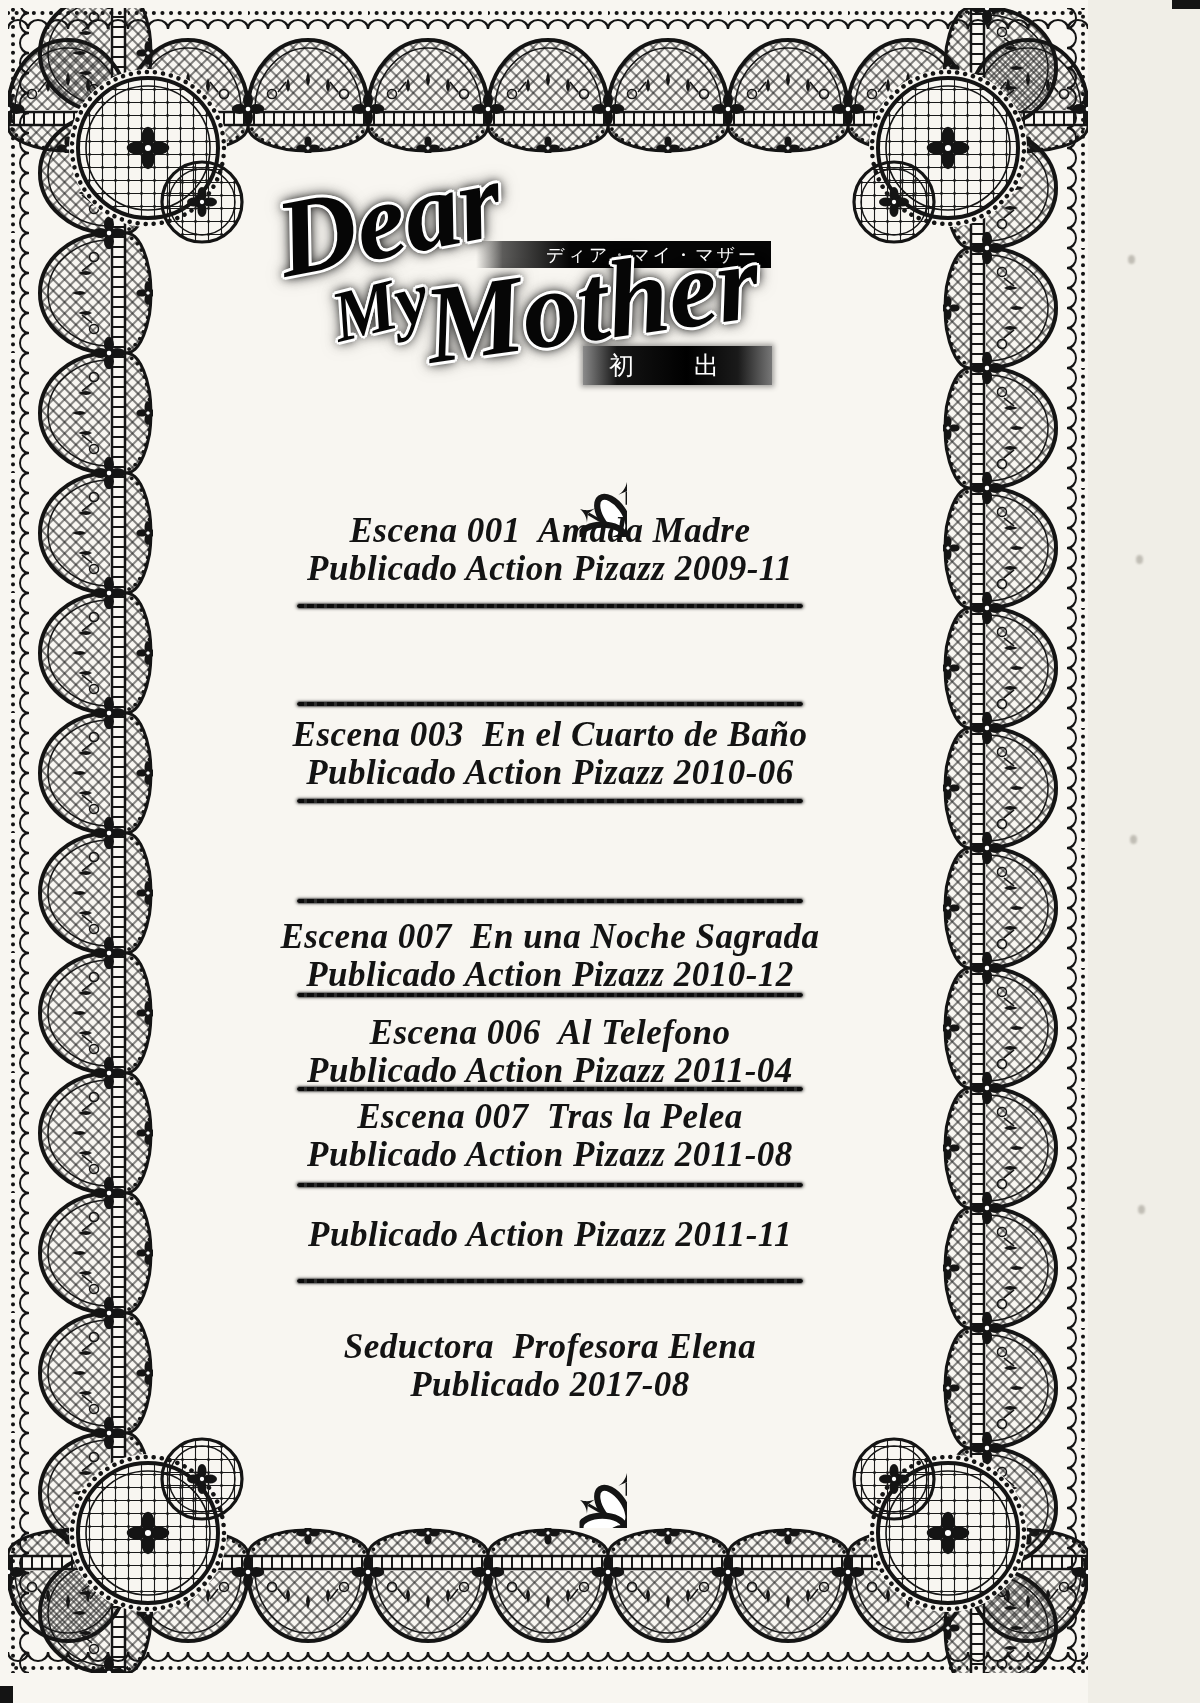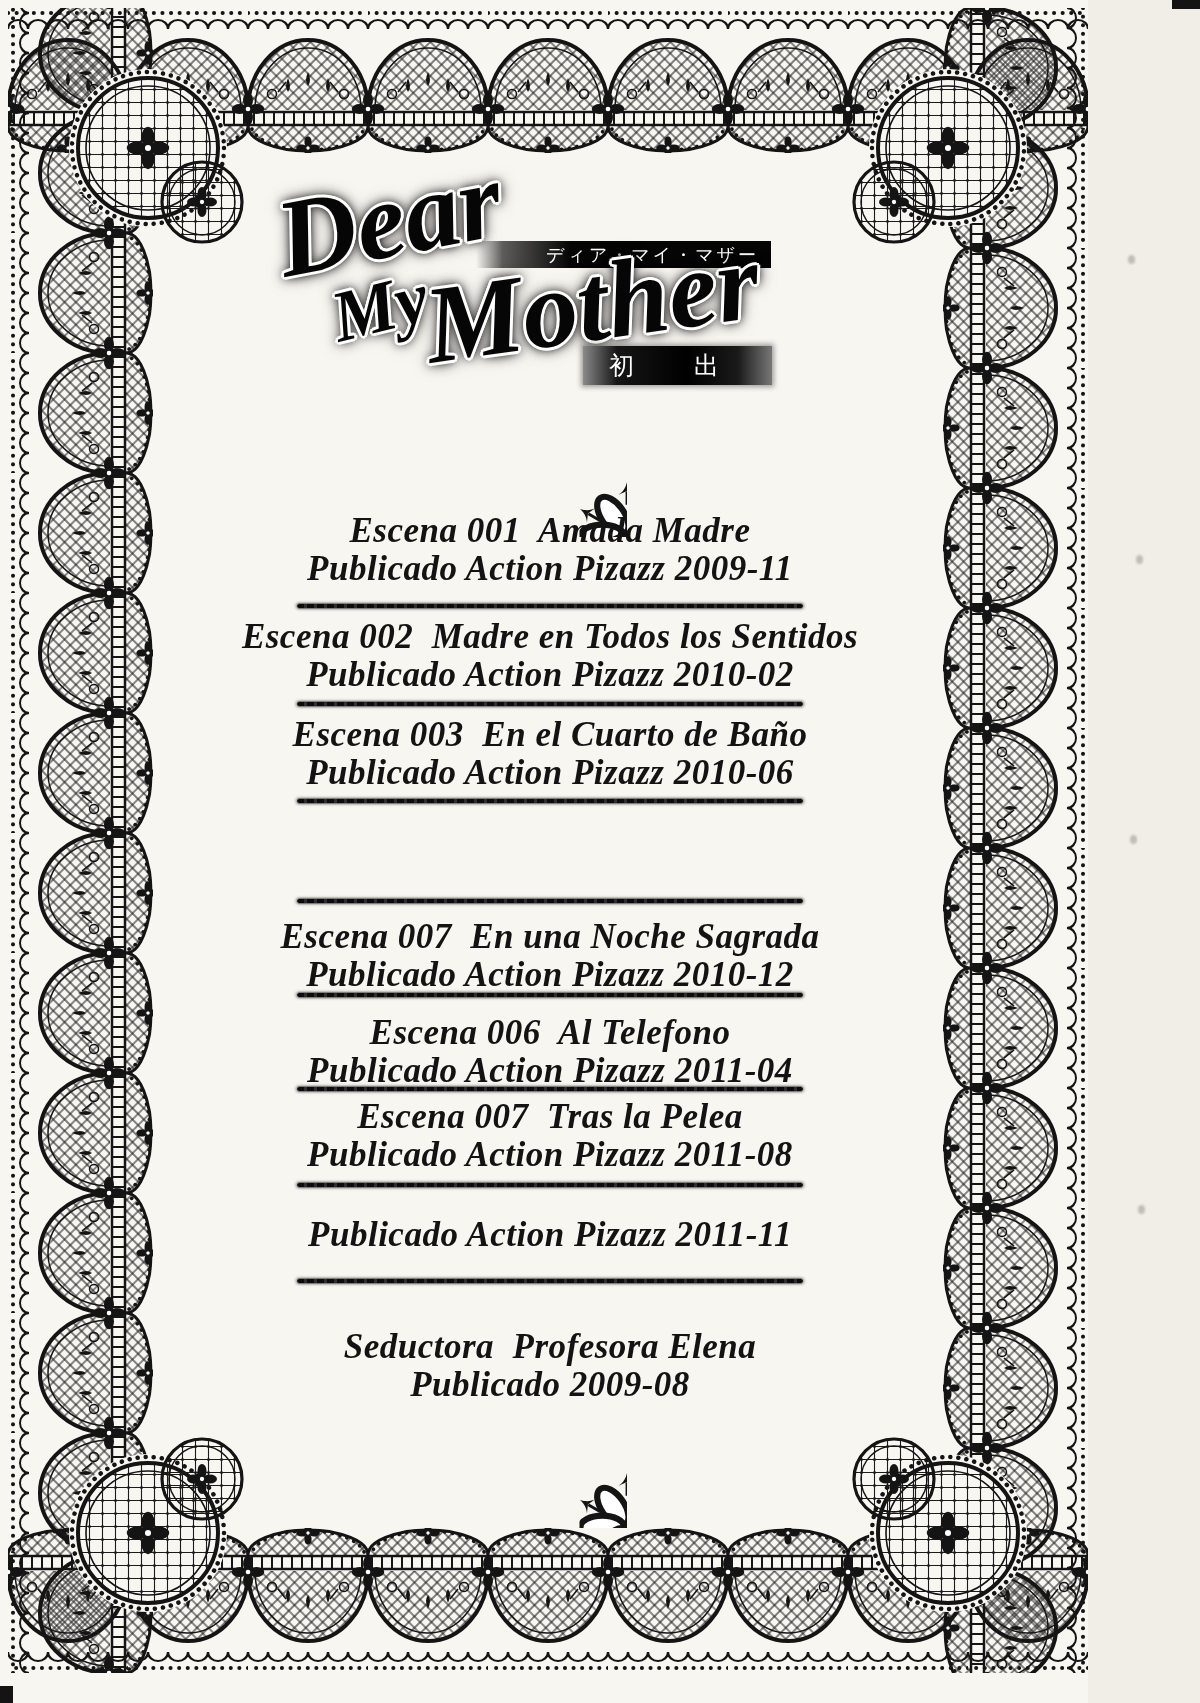--- a/index.html
+++ b/index.html
@@ -170,24 +170,20 @@
   </svg>
 
   <div class="toc">
 
     <div class="toc-entry" style="top:512px">
       <div class="entry-line">Escena 001  Amada Madre</div>
       <div class="entry-line">Publicado Action Pizazz 2009-11</div>
     </div>
     <div class="divider" style="top:604px"></div>
 
-    <div class="toc-entry" style="top:618px">
-      <div class="entry-line">Escena 002  Madre en Todos los Sentidos</div>
-      <div class="entry-line">Publicado Action Pizazz 2010-02</div>
-    </div>
     <div class="divider" style="top:702px"></div>
 
     <div class="toc-entry" style="top:716px">
       <div class="entry-line">Escena 003  En el Cuarto de Baño</div>
       <div class="entry-line">Publicado Action Pizazz 2010-06</div>
     </div>
     <div class="divider" style="top:799px"></div>
 
     <div class="divider" style="top:899px"></div>
 
@@ -209,17 +205,17 @@
     </div>
     <div class="divider" style="top:1183px"></div>
 
     <div class="toc-entry" style="top:1216px">
       <div class="entry-line">Publicado Action Pizazz 2011-11</div>
     </div>
     <div class="divider" style="top:1279px"></div>
 
     <div class="toc-entry" style="top:1328px">
       <div class="entry-line">Seductora  Profesora Elena</div>
-      <div class="entry-line">Publicado 2009-08</div>
+      <div class="entry-line">Publicado 2017-08</div>
     </div>
 
   </div>
 </div>
 
 </body></html>

